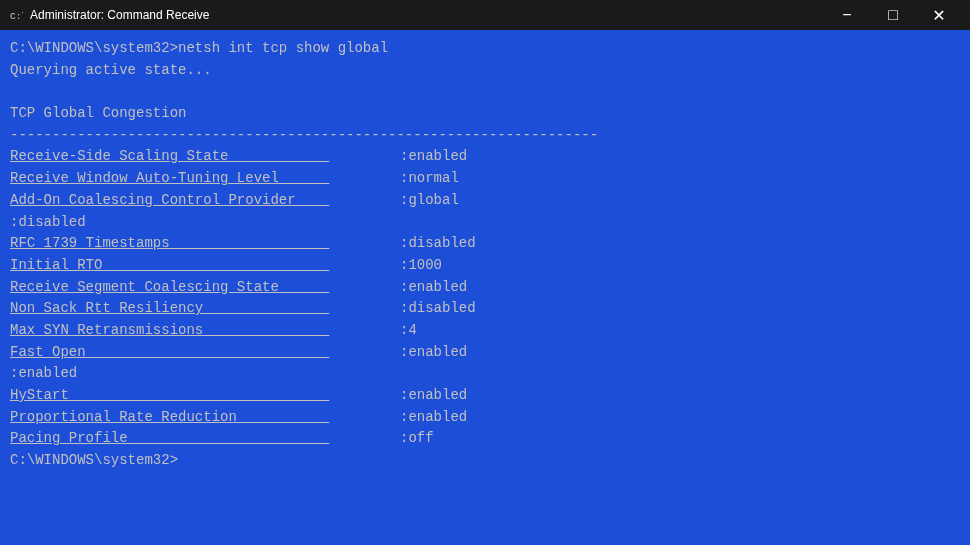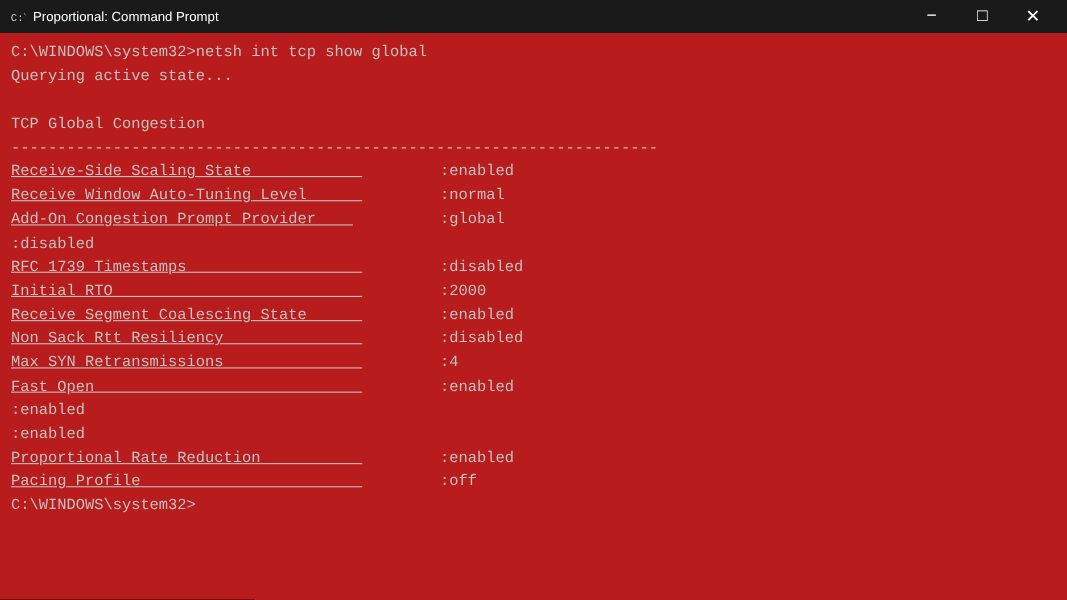--- a/index.html
+++ b/index.html
@@ -60,21 +60,21 @@
       display: flex;
       align-items: center;
       justify-content: center;
       font-family: 'Segoe UI', sans-serif;
     }
 
     .console-body {
       padding: 8px 10px;
       line-height: 1.55;
       color: #c0c0c0;
-      background: #b91c1c;
+      background: #1d4ed8;
       height: calc(545px - 30px);
       overflow: hidden;
     }
 
     .line {
       white-space: pre;
       display: block;
     }
 
     .param-row {
@@ -94,21 +94,21 @@
 </head>
 <body>
 
 <div class="title-bar">
   <div class="title-bar-icon">
     <svg viewBox="0 0 16 16" fill="none" xmlns="http://www.w3.org/2000/svg">
       <rect width="16" height="16" fill="#1a1a1a"></rect>
       <text x="1" y="13" font-size="11" fill="#cccccc" font-family="Courier New">C:\</text>
     </svg>
   </div>
-  <span class="title-bar-text">Proportional: Command Prompt</span>
+  <span class="title-bar-text">Administrator: Command Receive</span>
   <div class="title-bar-controls">
     <button class="title-bar-btn">−</button>
     <button class="title-bar-btn">□</button>
     <button class="title-bar-btn close">✕</button>
   </div>
 </div>
 
 <div class="console-body">
   <span class="line">C:\WINDOWS\system32&gt;netsh int tcp show global</span>
   <span class="line">Querying active state...</span>
@@ -120,37 +120,37 @@
         <span class="param-name line">Receive-Side Scaling State            </span>
         <span>: </span>
         <span class="param-value">enabled</span>
       </div>
       <div class="param-row">
         <span class="param-name line">Receive Window Auto-Tuning Level      </span>
         <span>: </span>
         <span class="param-value">normal</span>
       </div>
       <div class="param-row">
-        <span class="param-name line">Add-On Congestion Prompt Provider    </span>
+        <span class="param-name line">Add-On Coalescing Control Provider    </span>
         <span>: </span>
         <span class="param-value">global</span>
       </div>
       <div class="param-row">
         <span>: </span>
         <span class="param-value">disabled</span>
       </div>
       <div class="param-row">
         <span class="param-name line">RFC 1739 Timestamps                   </span>
         <span>: </span>
         <span class="param-value">disabled</span>
       </div>
       <div class="param-row">
         <span class="param-name line">Initial RTO                           </span>
         <span>: </span>
-        <span class="param-value">2000</span>
+        <span class="param-value">1000</span>
       </div>
       <div class="param-row">
         <span class="param-name line">Receive Segment Coalescing State      </span>
         <span>: </span>
         <span class="param-value">enabled</span>
       </div>
       <div class="param-row">
         <span class="param-name line">Non Sack Rtt Resiliency               </span>
         <span>: </span>
         <span class="param-value">disabled</span>
@@ -163,20 +163,21 @@
       <div class="param-row">
         <span class="param-name line">Fast Open                             </span>
         <span>: </span>
         <span class="param-value">enabled</span>
       </div>
       <div class="param-row">
         <span>: </span>
         <span class="param-value">enabled</span>
       </div>
       <div class="param-row">
+        <span class="param-name line">HyStart                               </span>
         <span>: </span>
         <span class="param-value">enabled</span>
       </div>
       <div class="param-row">
         <span class="param-name line">Proportional Rate Reduction           </span>
         <span>: </span>
         <span class="param-value">enabled</span>
       </div>
       <div class="param-row">
         <span class="param-name line">Pacing Profile                        </span>

